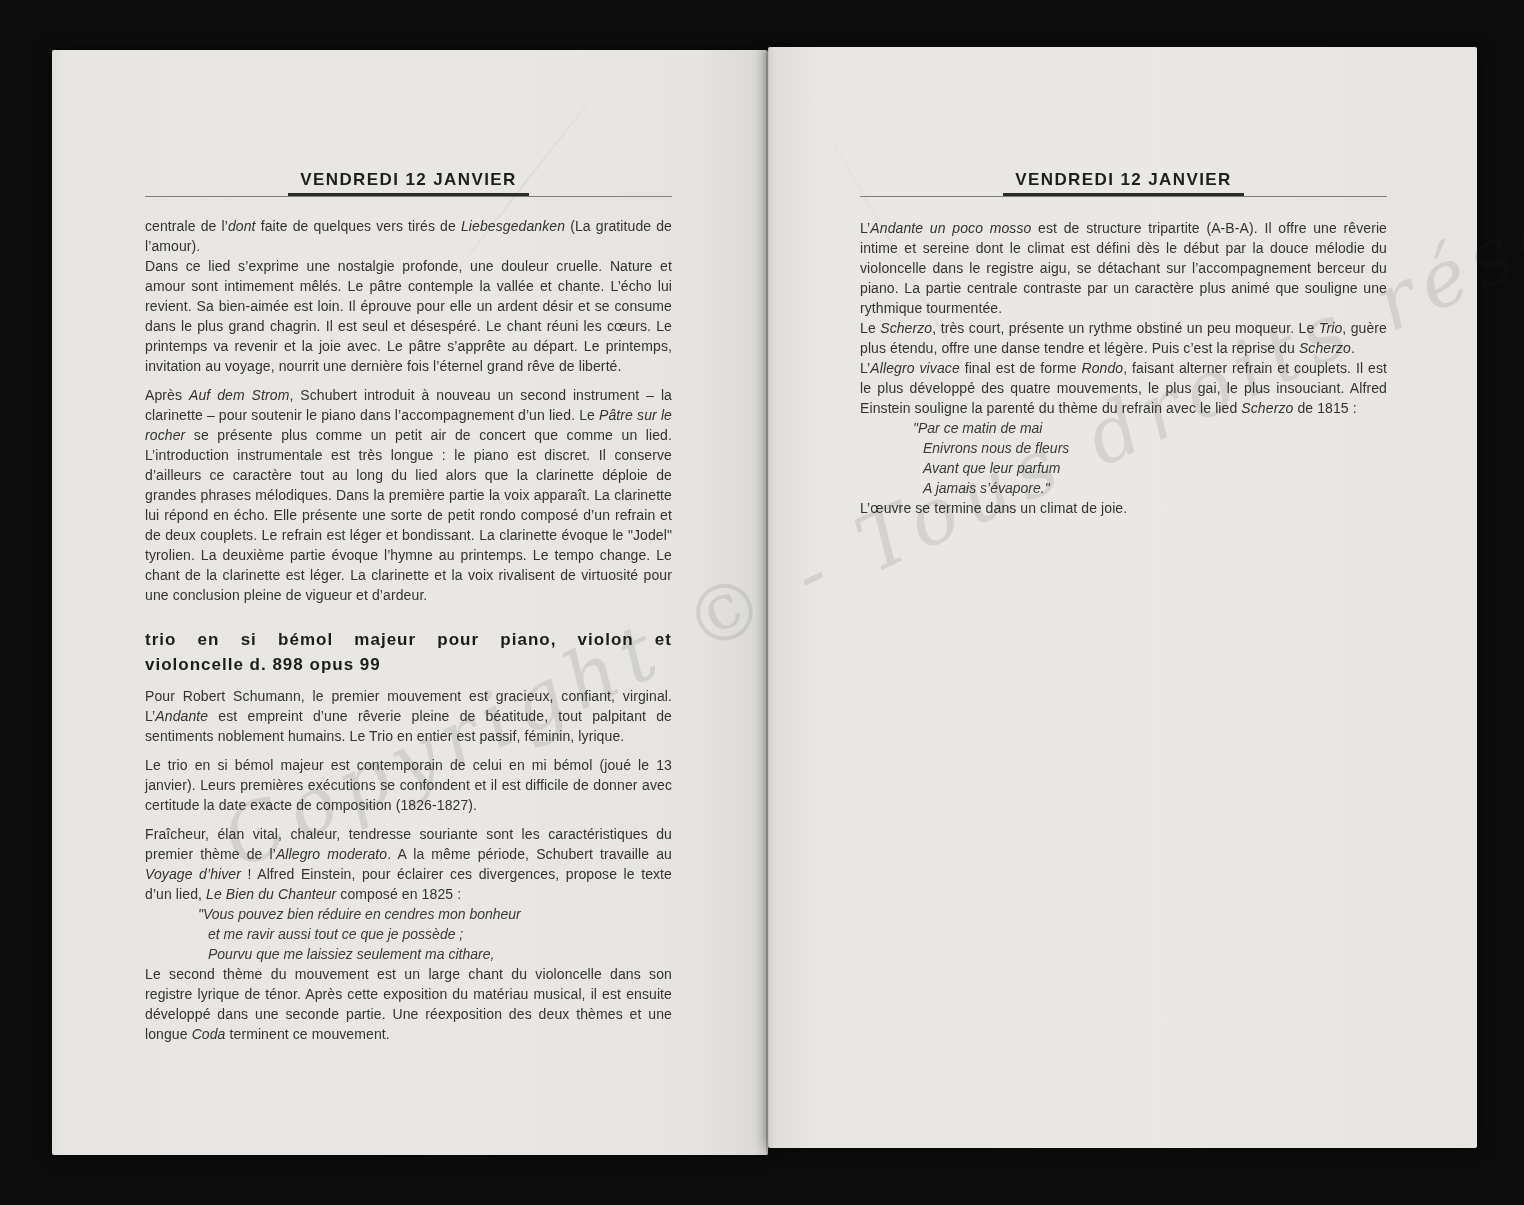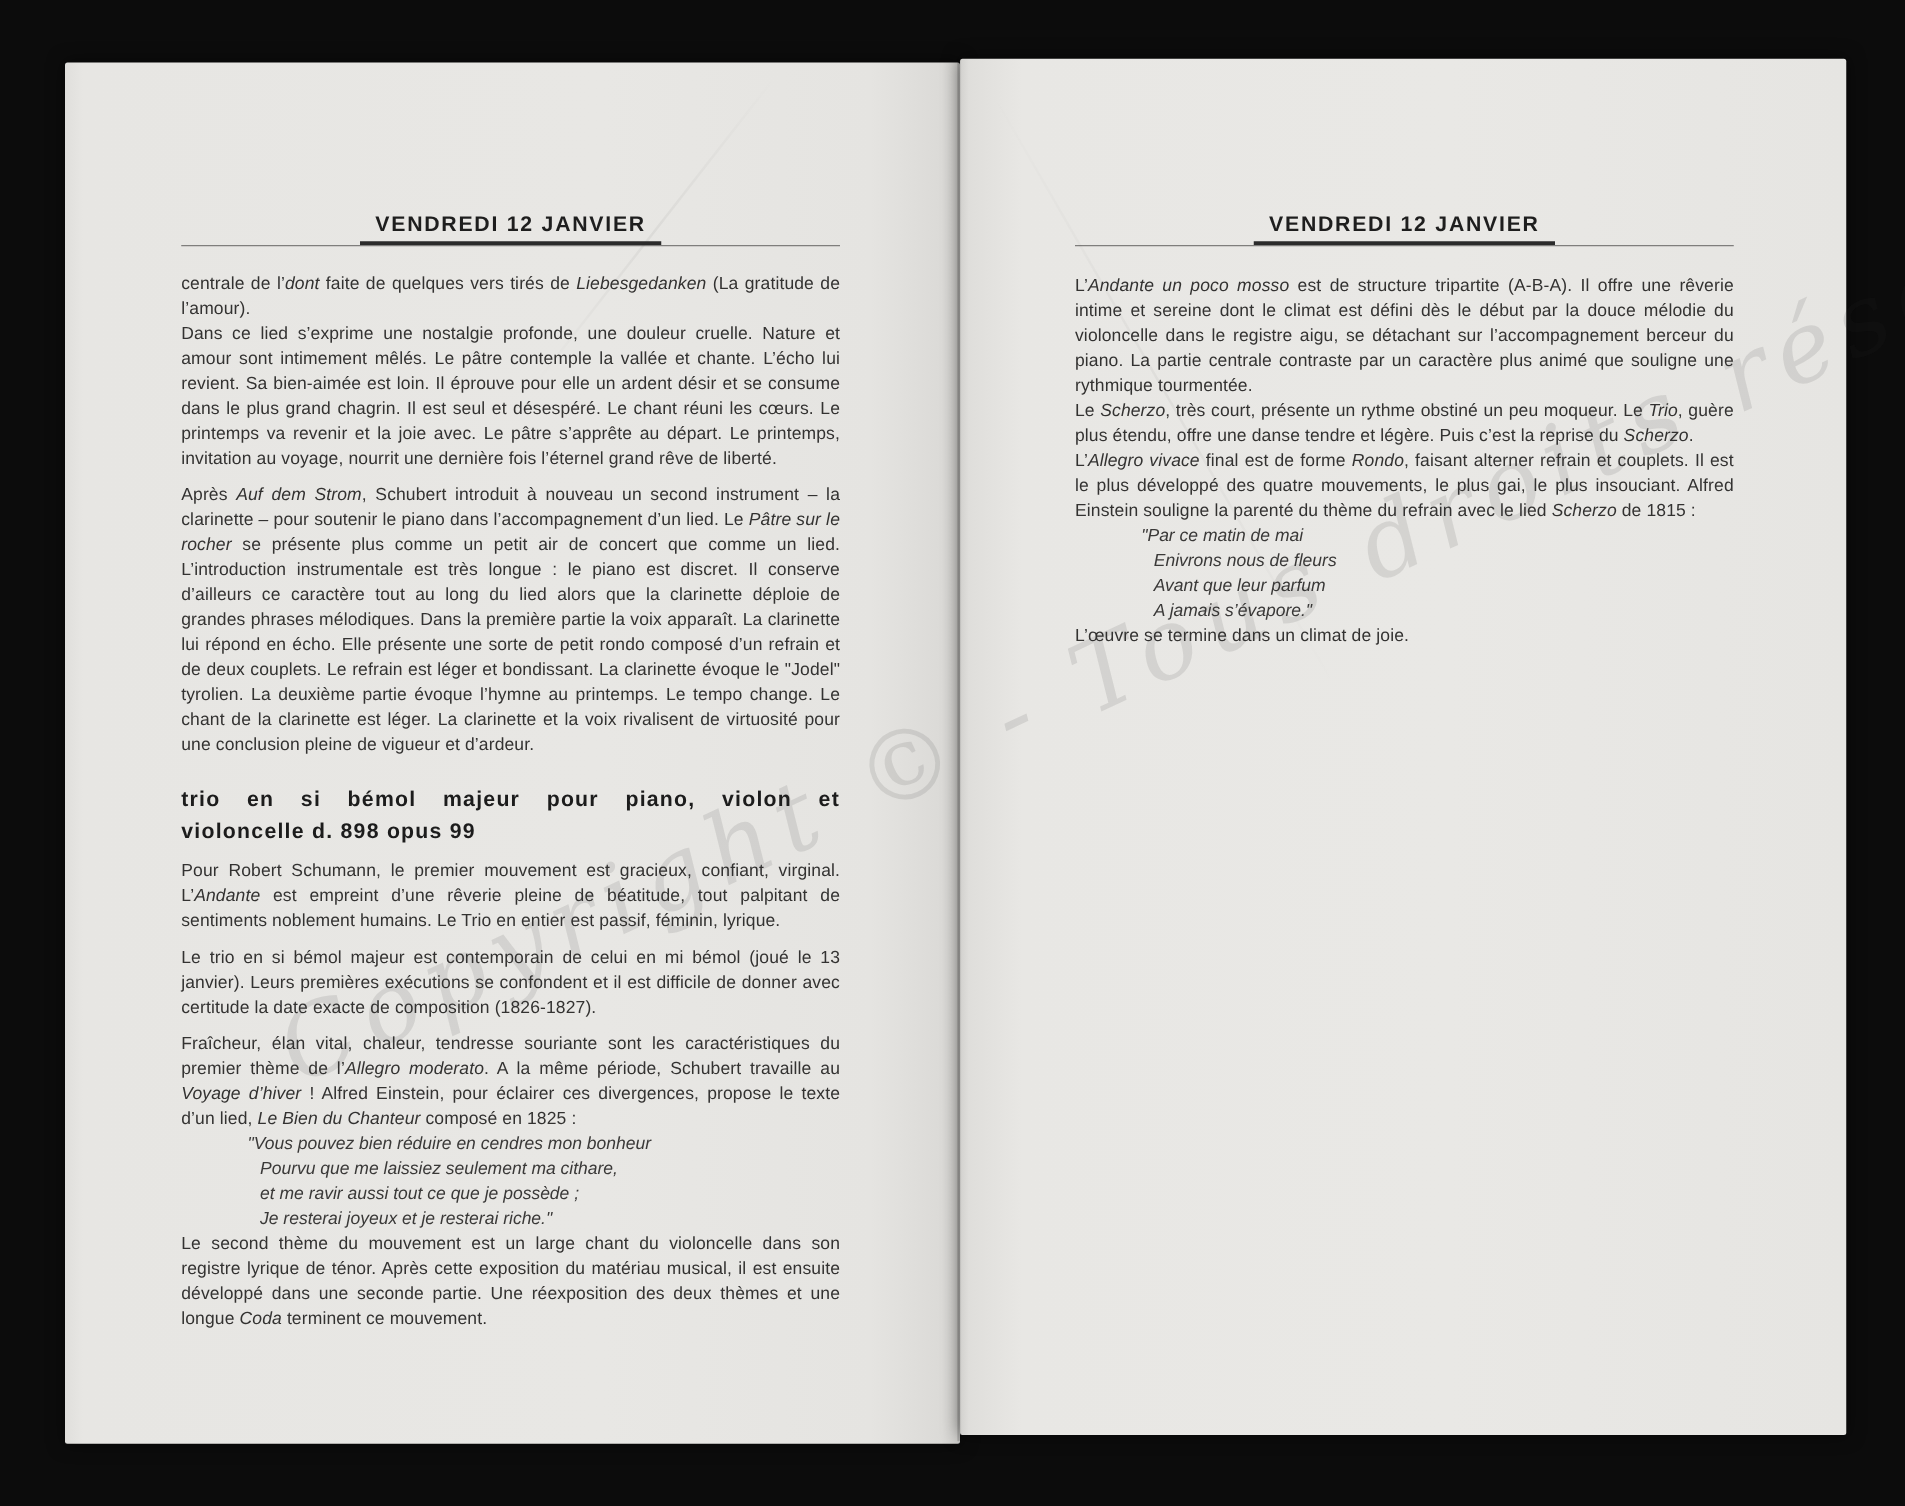--- a/index.html
+++ b/index.html
@@ -143,23 +143,22 @@
 
 
       <p class="para gap"><span>Pour Robert Schumann, le premier mouvement est gracieux, confiant, virginal. L’</span><span class="it">Andante</span><span> est empreint d’une rêverie pleine de béatitude, tout palpitant de sentiments noblement humains. Le Trio en entier est passif, féminin, lyrique.</span></p>
 
       <p class="para gap">Le trio en si bémol majeur est contemporain de celui en mi bémol (joué le 13 janvier). Leurs premières exécutions se confondent et il est difficile de donner avec certitude la date exacte de composition (1826-1827).</p>
 
       <p class="para gap"><span>Fraîcheur, élan vital, chaleur, tendresse souriante sont les caractéristiques du premier thème de l’</span><span class="it">Allegro moderato</span><span>. A la même période, Schubert travaille au </span><span class="it">Voyage d’hiver</span><span> ! Alfred Einstein, pour éclairer ces divergences, propose le texte d’un lied, </span><span class="it">Le Bien du Chanteur</span><span> composé en 1825 :</span></p>
 
       <div class="poem">
         <div class="poem-line">"Vous pouvez bien réduire en cendres mon bonheur</div>
+        <div class="poem-line">et me ravir aussi tout ce que je possède ;</div>
         <div class="poem-line">Pourvu que me laissiez seulement ma cithare,</div>
-        <div class="poem-line">et me ravir aussi tout ce que je possède ;</div>
-        <div class="poem-line">Je resterai joyeux et je resterai riche."</div>
       </div>
 
       <p class="para"><span>Le second thème du mouvement est un large chant du violoncelle dans son registre lyrique de ténor. Après cette exposition du matériau musical, il est ensuite développé dans une seconde partie. Une réexposition des deux thèmes et une longue </span><span class="it">Coda</span><span> terminent ce mouvement.</span></p>
 
     </div>
   </div>
 
   <div class="page page-right">
     <div class="page-header hdr-right">
       <span class="header-title">VENDREDI 12 JANVIER</span>

